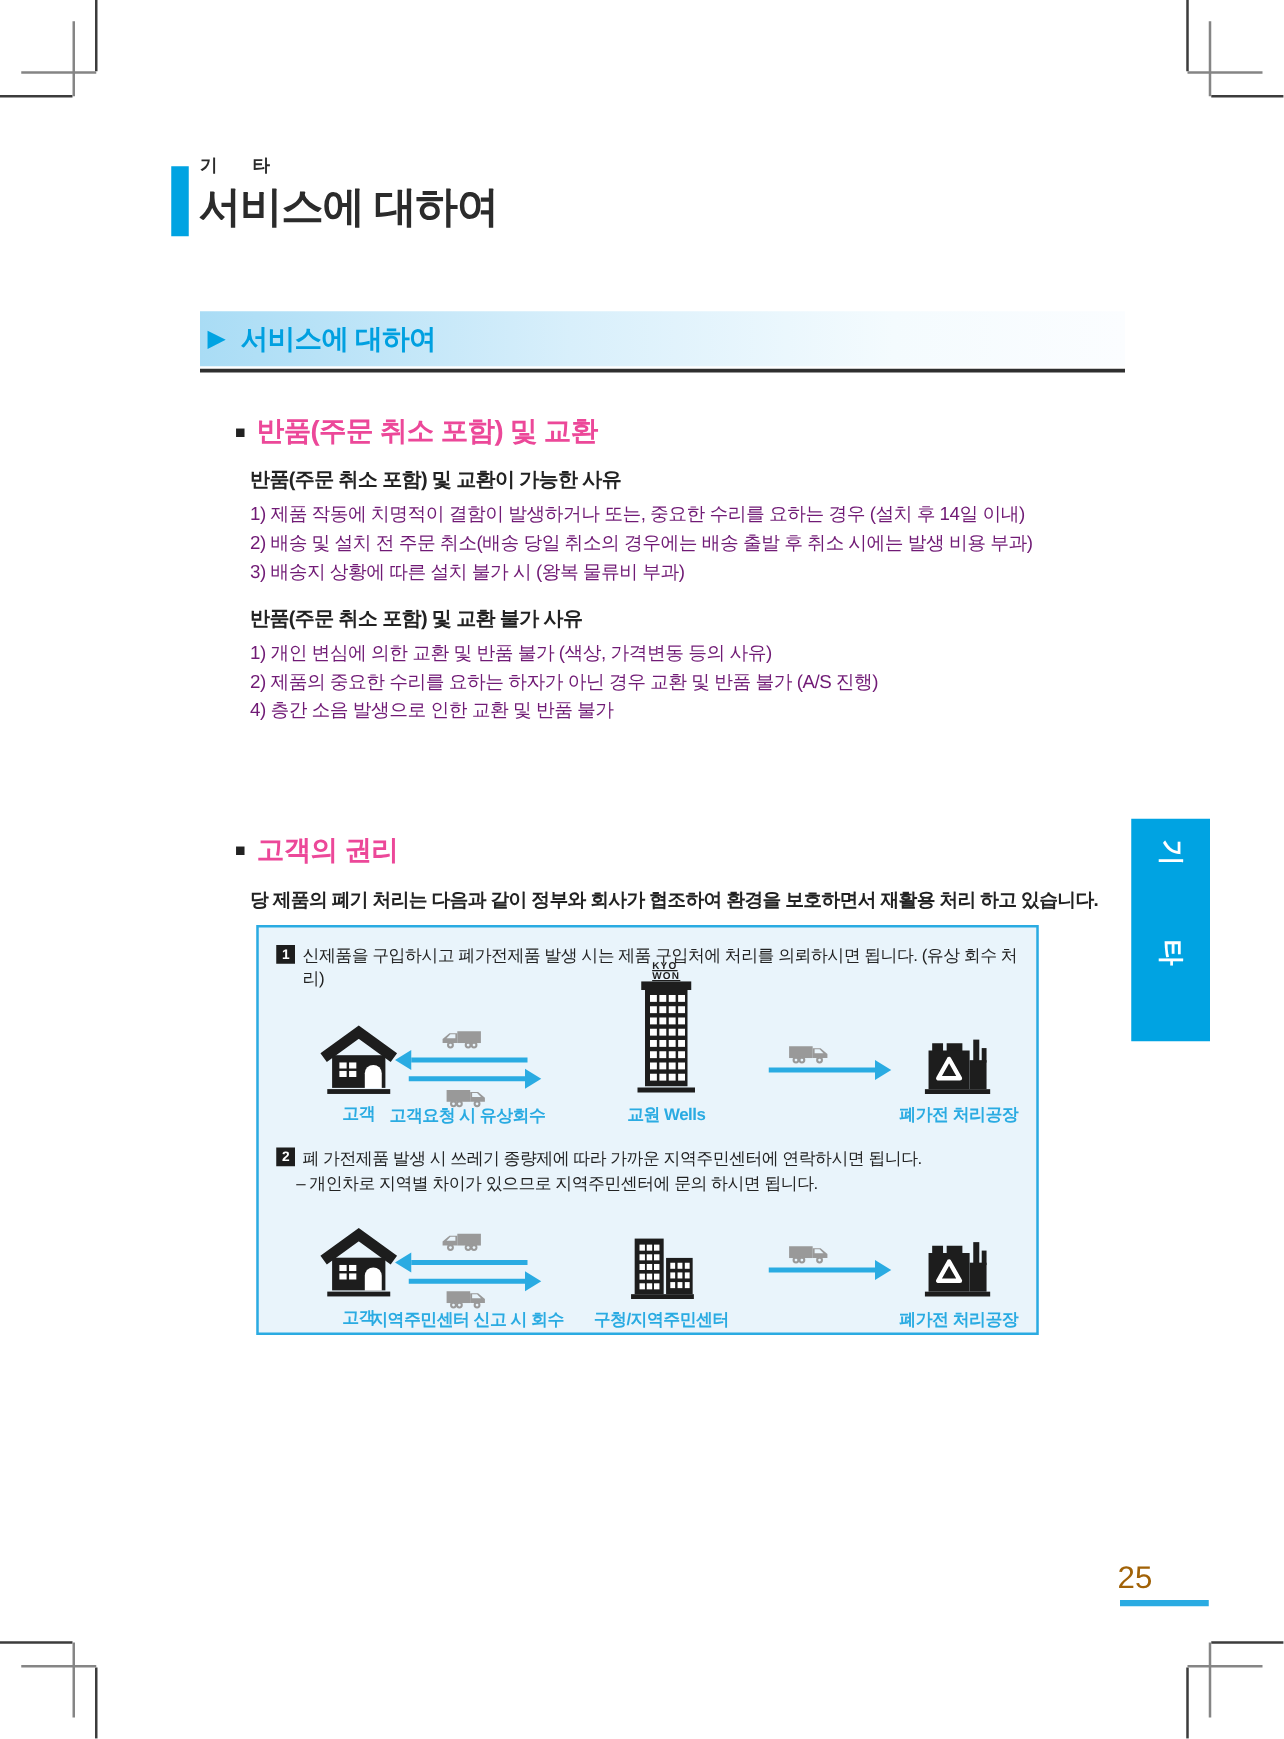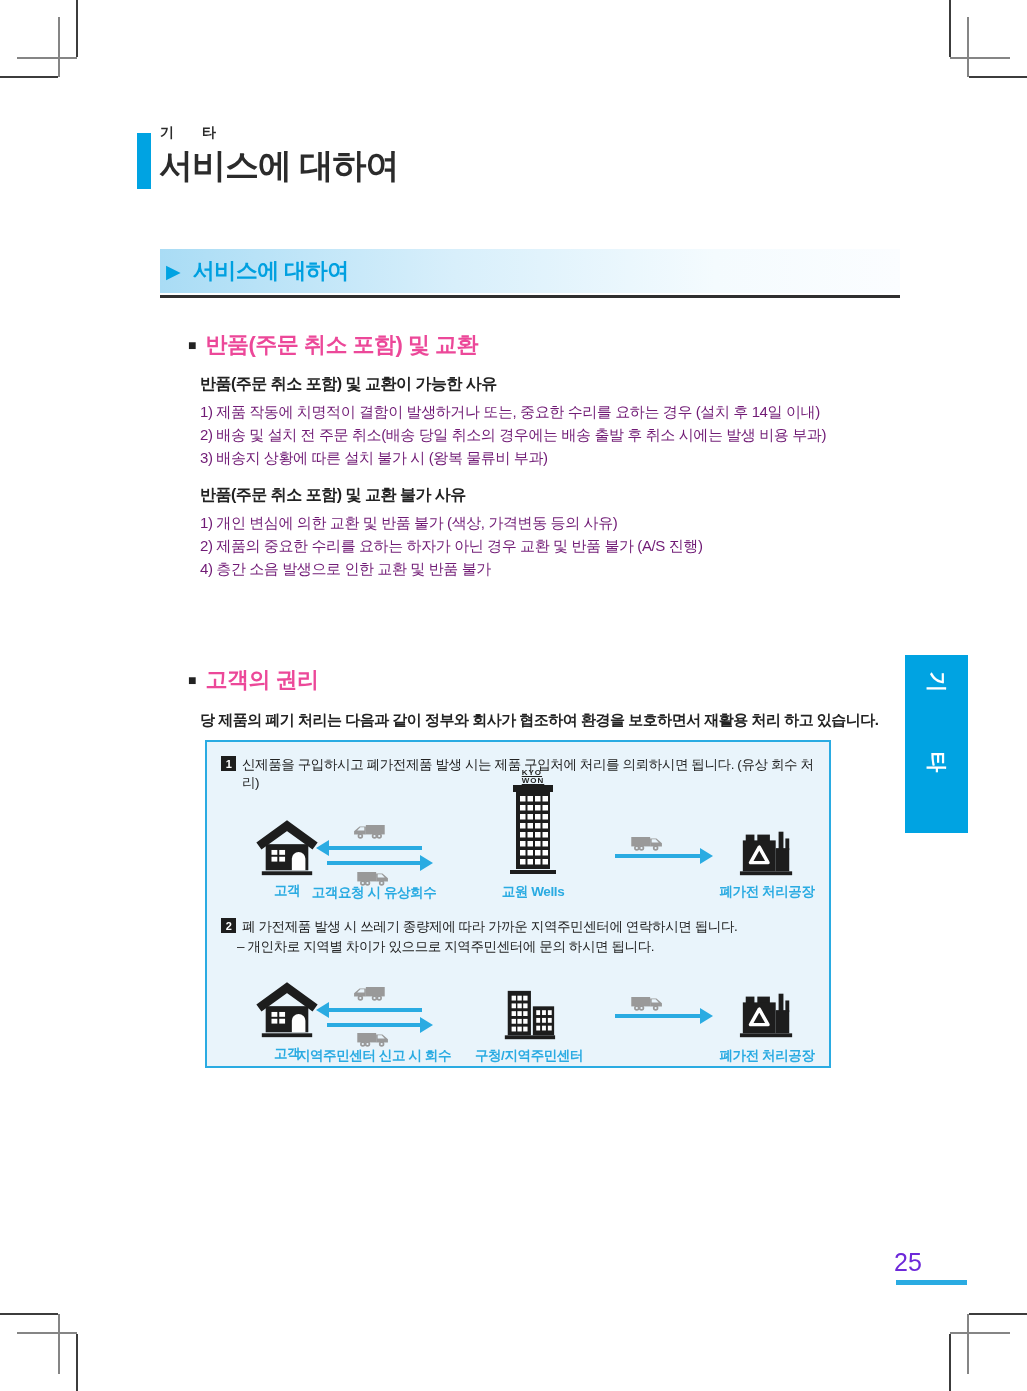--- a/index.html
+++ b/index.html
@@ -43,21 +43,21 @@
   .truck.flip svg { transform:scaleX(-1); }
   .arr { position:absolute; height:4px; background:#2aabe2; }
   .arr::after { content:""; position:absolute; top:-6px; width:0; height:0; border-top:8px solid transparent; border-bottom:8px solid transparent; }
   .arr.head-left::after { left:-13px; border-right:13px solid #2aabe2; }
   .arr.head-right::after { right:-13px; border-left:13px solid #2aabe2; }
   
   .side-tab { position:absolute; left:905px; top:655px; width:63px; height:178px; background:#00a3e2; }
   .side-tab .ch { position:absolute; left:50%; color:#fff; font-size:21px; font-weight:700;
     transform:translate(-50%,-50%) rotate(90deg); }
   
-  .page-num { position:absolute; left:894px; top:1248px; font-size:25px; color:#6d28d9; }
+  .page-num { position:absolute; left:894px; top:1248px; font-size:25px; color:#a16207; }
   .page-num-line { position:absolute; left:896px; top:1280px; width:71px; height:5px; background:#2aabe2; }
 </style>
 </head>
 <body>
 
 <div class="page">
 
   <div class="cm" style="left:76px;top:0;width:2px;height:57px;"></div>
   <div class="cm" style="left:0;top:76px;width:58px;height:2px;"></div>
   <div class="cm gray" style="left:58px;top:17px;width:2px;height:60px;"></div>

